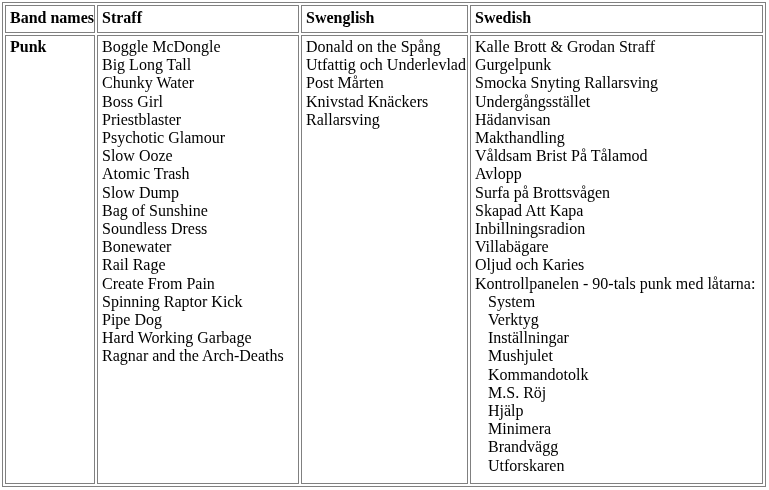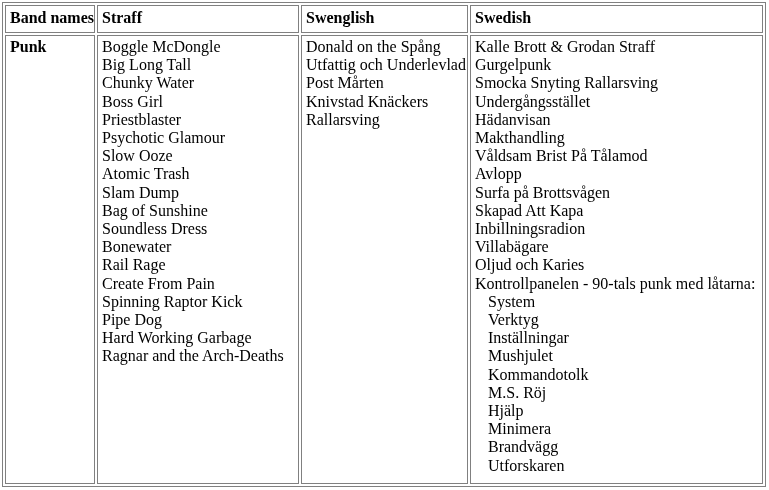--- a/index.html
+++ b/index.html
@@ -81,21 +81,21 @@
         <td>
           <div class="cell-list">
               <div>Boggle McDongle</div>
               <div>Big Long Tall</div>
               <div>Chunky Water</div>
               <div>Boss Girl</div>
               <div>Priestblaster</div>
               <div>Psychotic Glamour</div>
               <div>Slow Ooze</div>
               <div>Atomic Trash</div>
-              <div>Slam Dump</div>
+              <div>Slow Dump</div>
               <div>Bag of Sunshine</div>
               <div>Soundless Dress</div>
               <div>Bonewater</div>
               <div>Rail Rage</div>
               <div>Create From Pain</div>
               <div>Spinning Raptor Kick</div>
               <div>Pipe Dog</div>
               <div>Hard Working Garbage</div>
               <div>Ragnar and the Arch-Deaths</div>
             </div>

